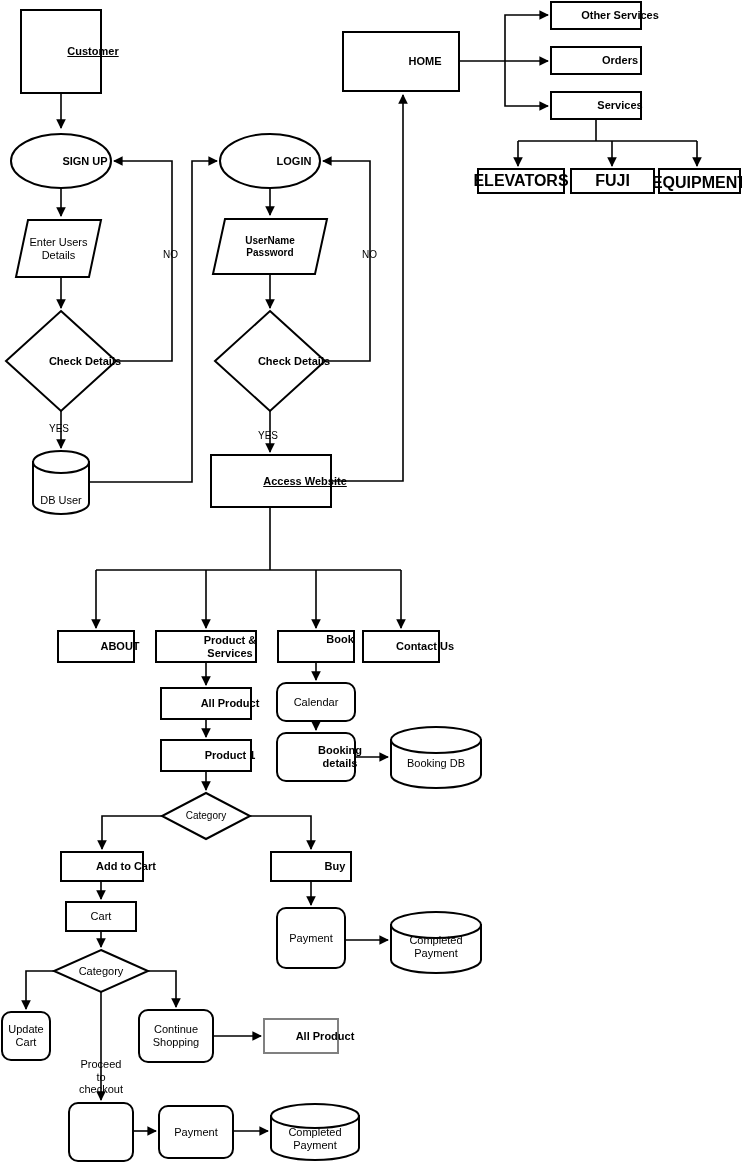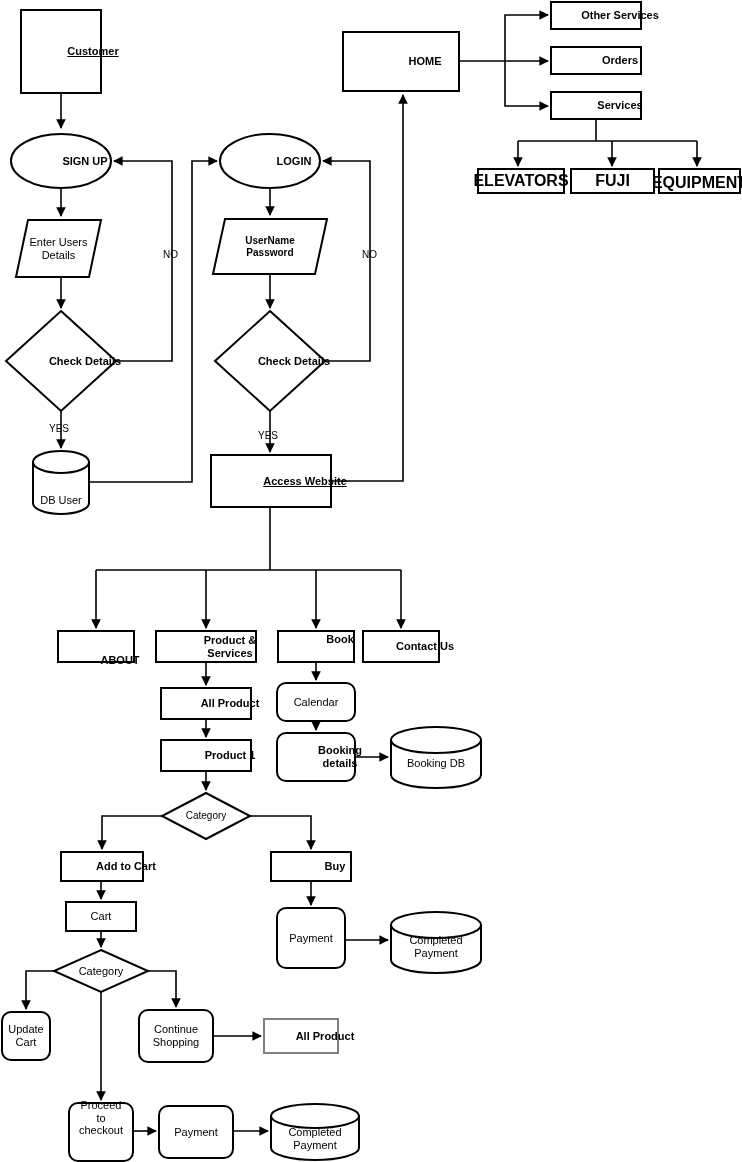--- a/index.html
+++ b/index.html
@@ -185,21 +185,21 @@
   <div class="nodelabel t11b" style="left:551px;top:47px;width:90px;height:27px;">Orders</div>
 
   <div class="nodelabel t11b" style="left:551px;top:92px;width:90px;height:27px;">Services</div>
 
   <div class="nodelabel t12b" style="left:478px;top:169px;width:86px;height:24px;">ELEVATORS</div>
 
   <div class="nodelabel t12b" style="left:571px;top:169px;width:83px;height:24px;">FUJI</div>
 
   <div class="nodelabel t12b" style="left:659px;top:171px;width:81px;height:24px;">EQUIPMENT</div>
 
-  <div class="nodelabel t11b" style="left:58px;top:631px;width:76px;height:31px;margin-top:14px;">ABOUT</div>
+  <div class="nodelabel t11b" style="left:58px;top:631px;width:76px;height:31px;">ABOUT</div>
 
   <div class="nodelabel t11b" style="left:156px;top:631px;width:100px;height:31px;">Product &amp;
 Services</div>
 
   <div class="nodelabel t11b" style="left:278px;top:631px;width:76px;height:16px;">Book</div>
 
   <div class="nodelabel t11b" style="left:363px;top:631px;width:76px;height:31px;">Contact Us</div>
 
   <div class="nodelabel t11b" style="left:161px;top:688px;width:90px;height:31px;">All Product</div>
 
@@ -228,21 +228,21 @@
 Payment</div>
 
   <div class="nodelabel t11" style="left:2px;top:1012px;width:48px;height:48px;">Update
 Cart</div>
 
   <div class="nodelabel t11" style="left:139px;top:1010px;width:74px;height:52px;">Continue
 Shopping</div>
 
   <div class="nodelabel t11b" style="left:264px;top:1019px;width:74px;height:34px;">All Product</div>
 
-  <div class="nodelabel t11" style="left:69px;top:1089px;width:64px;height:58px;">Proceed
+  <div class="nodelabel t11" style="left:69px;top:1048px;width:64px;height:58px;">Proceed
 to
 checkout</div>
 
   <div class="nodelabel t11" style="left:159px;top:1106px;width:74px;height:52px;">Payment</div>
 
   <div class="nodelabel t11" style="left:271px;top:1120px;width:88px;height:38px;">Completed
 Payment</div>
 
   <div class="edgelabel" style="left:163px;top:249px;">NO</div>
   <div class="edgelabel" style="left:49px;top:423px;">YES</div>

